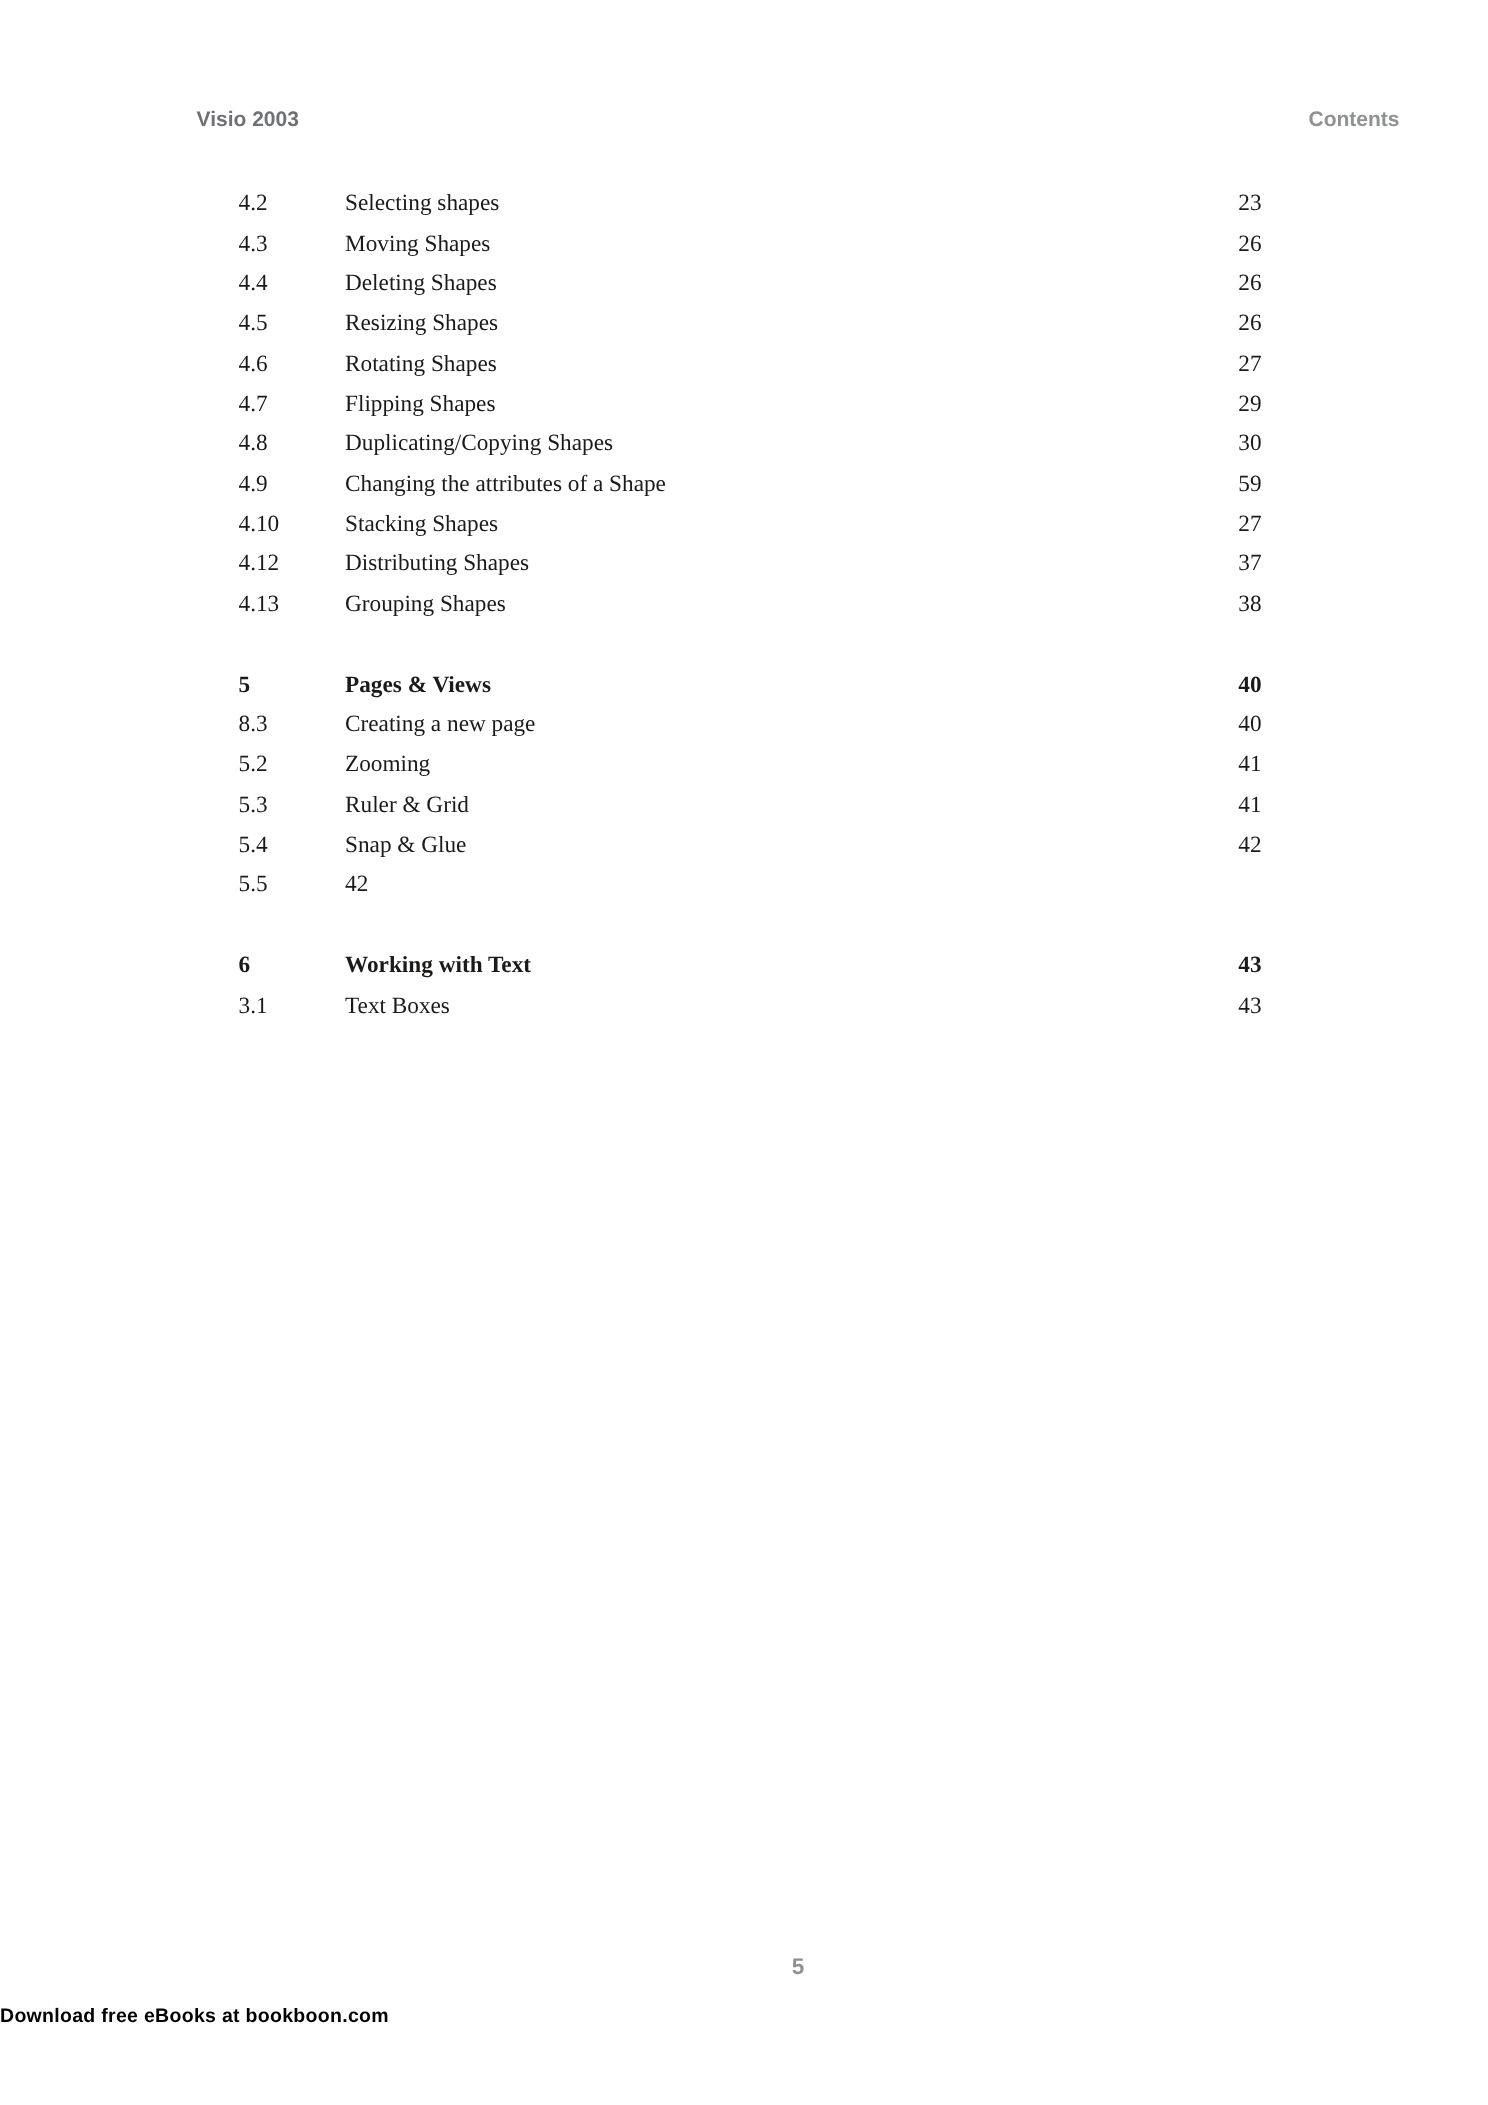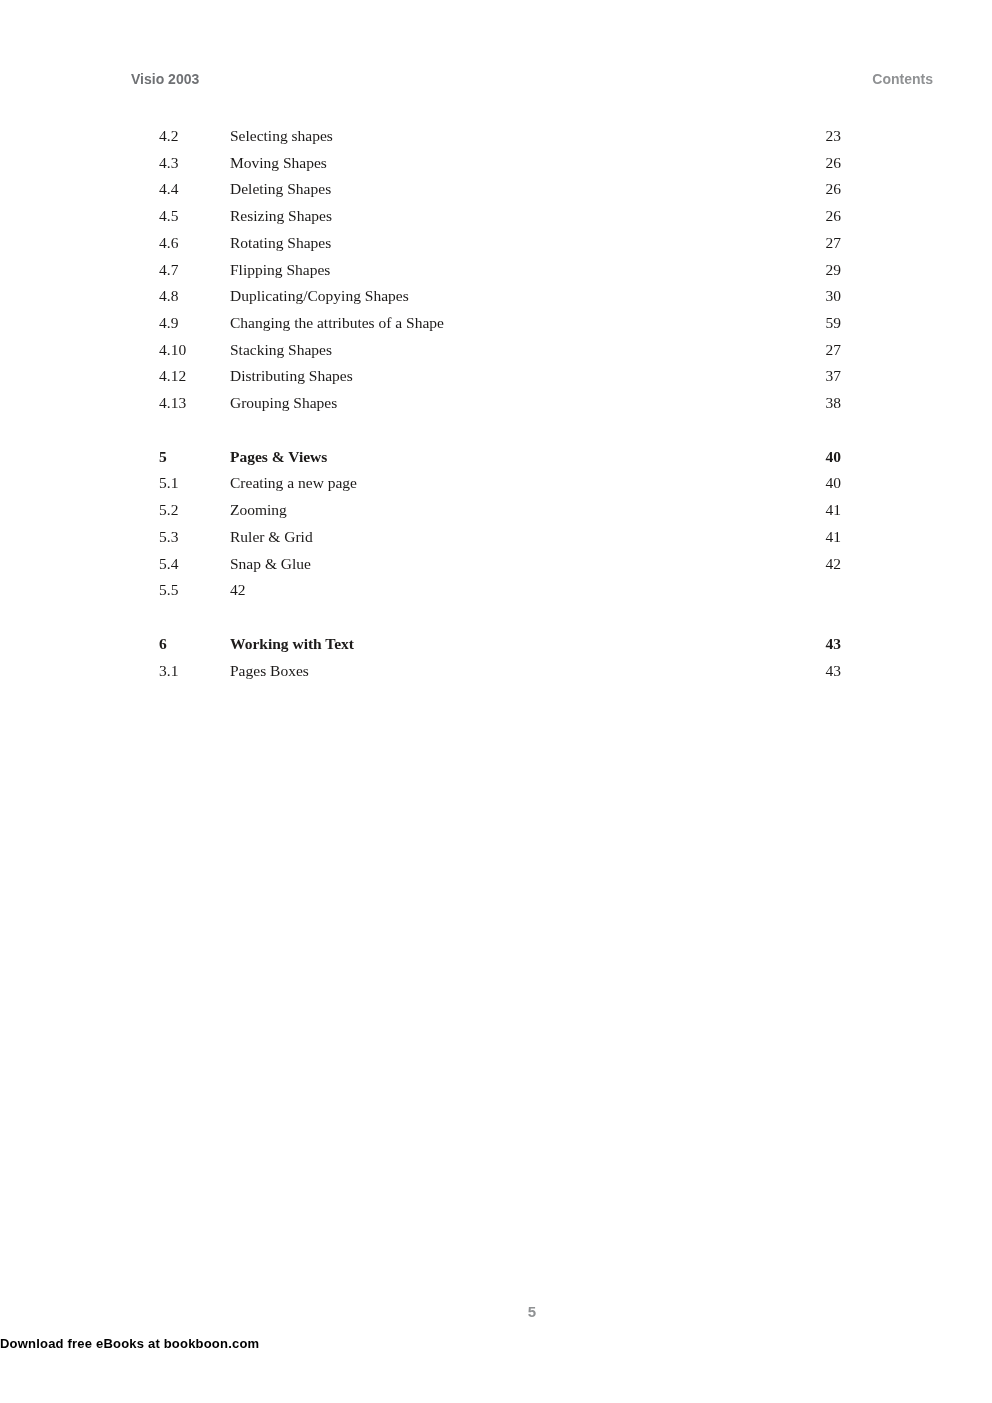--- a/index.html
+++ b/index.html
@@ -158,21 +158,21 @@
       </div>
     </div>
 
     <div class="toc-section">
       <div class="toc-row heading">
         <span class="col-num">5</span>
         <span class="col-title">Pages &amp; Views</span>
         <span class="col-page">40</span>
       </div>
       <div class="toc-row">
-        <span class="col-num">5.1</span>
+        <span class="col-num">8.3</span>
         <span class="col-title">Creating a new page</span>
         <span class="col-page">40</span>
       </div>
       <div class="toc-row">
         <span class="col-num">5.2</span>
         <span class="col-title">Zooming</span>
         <span class="col-page">41</span>
       </div>
       <div class="toc-row">
         <span class="col-num">5.3</span>
@@ -191,21 +191,21 @@
     </div>
 
     <div class="toc-section">
       <div class="toc-row heading">
         <span class="col-num">6</span>
         <span class="col-title">Working with Text</span>
         <span class="col-page">43</span>
       </div>
       <div class="toc-row">
         <span class="col-num">3.1</span>
-        <span class="col-title">Pages Boxes</span>
+        <span class="col-title">Text Boxes</span>
         <span class="col-page">43</span>
       </div>
     </div>
 
   </div>
 
   <div class="footer-pagenum">5</div>
   <div class="footer-download">Download free eBooks at bookboon.com</div>
 
 </div>

